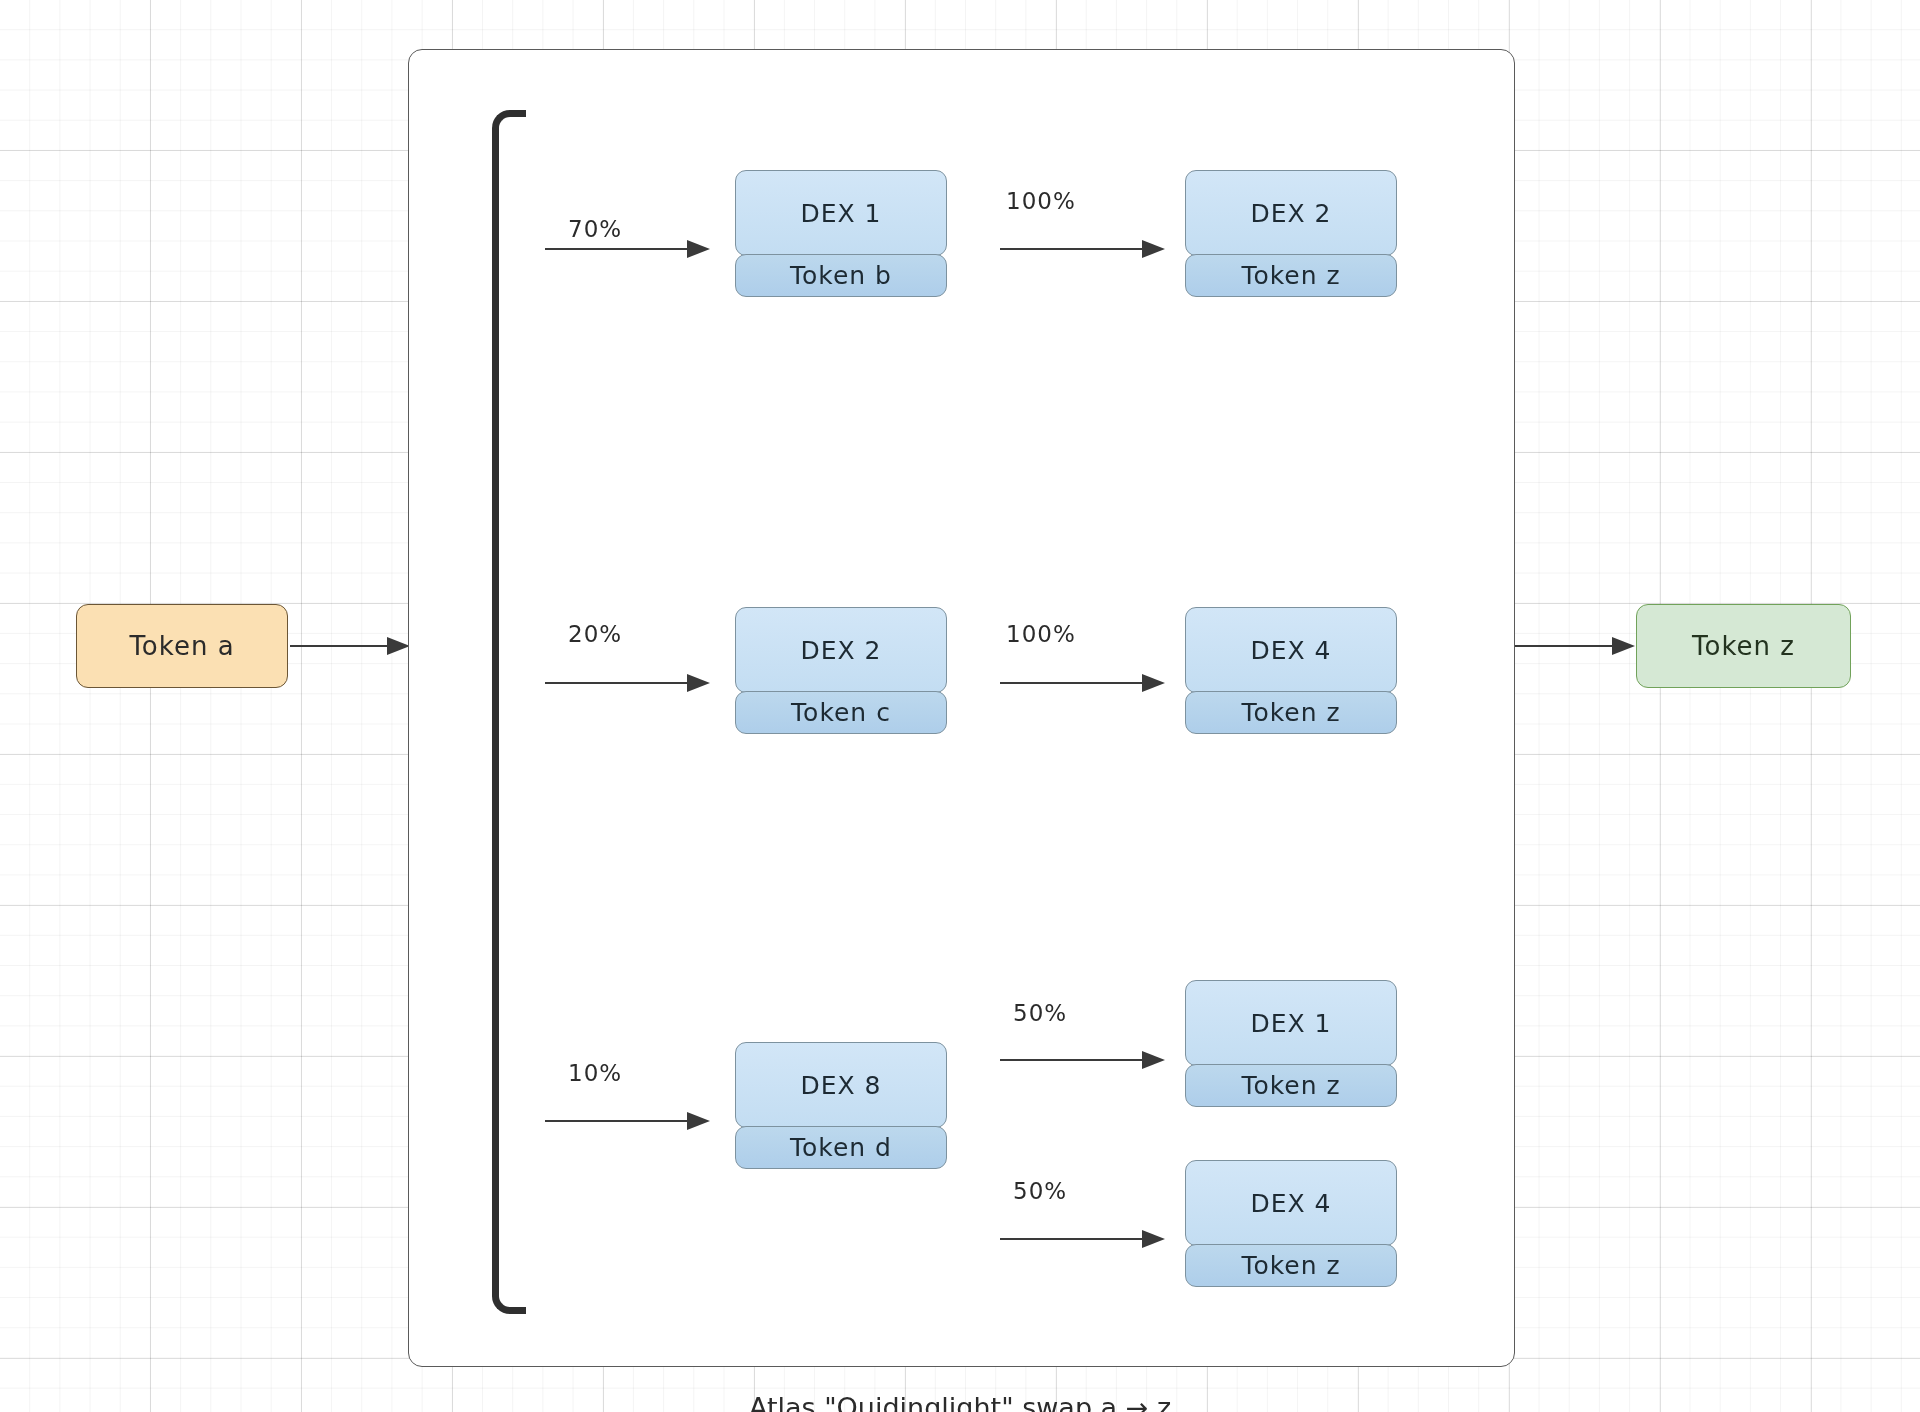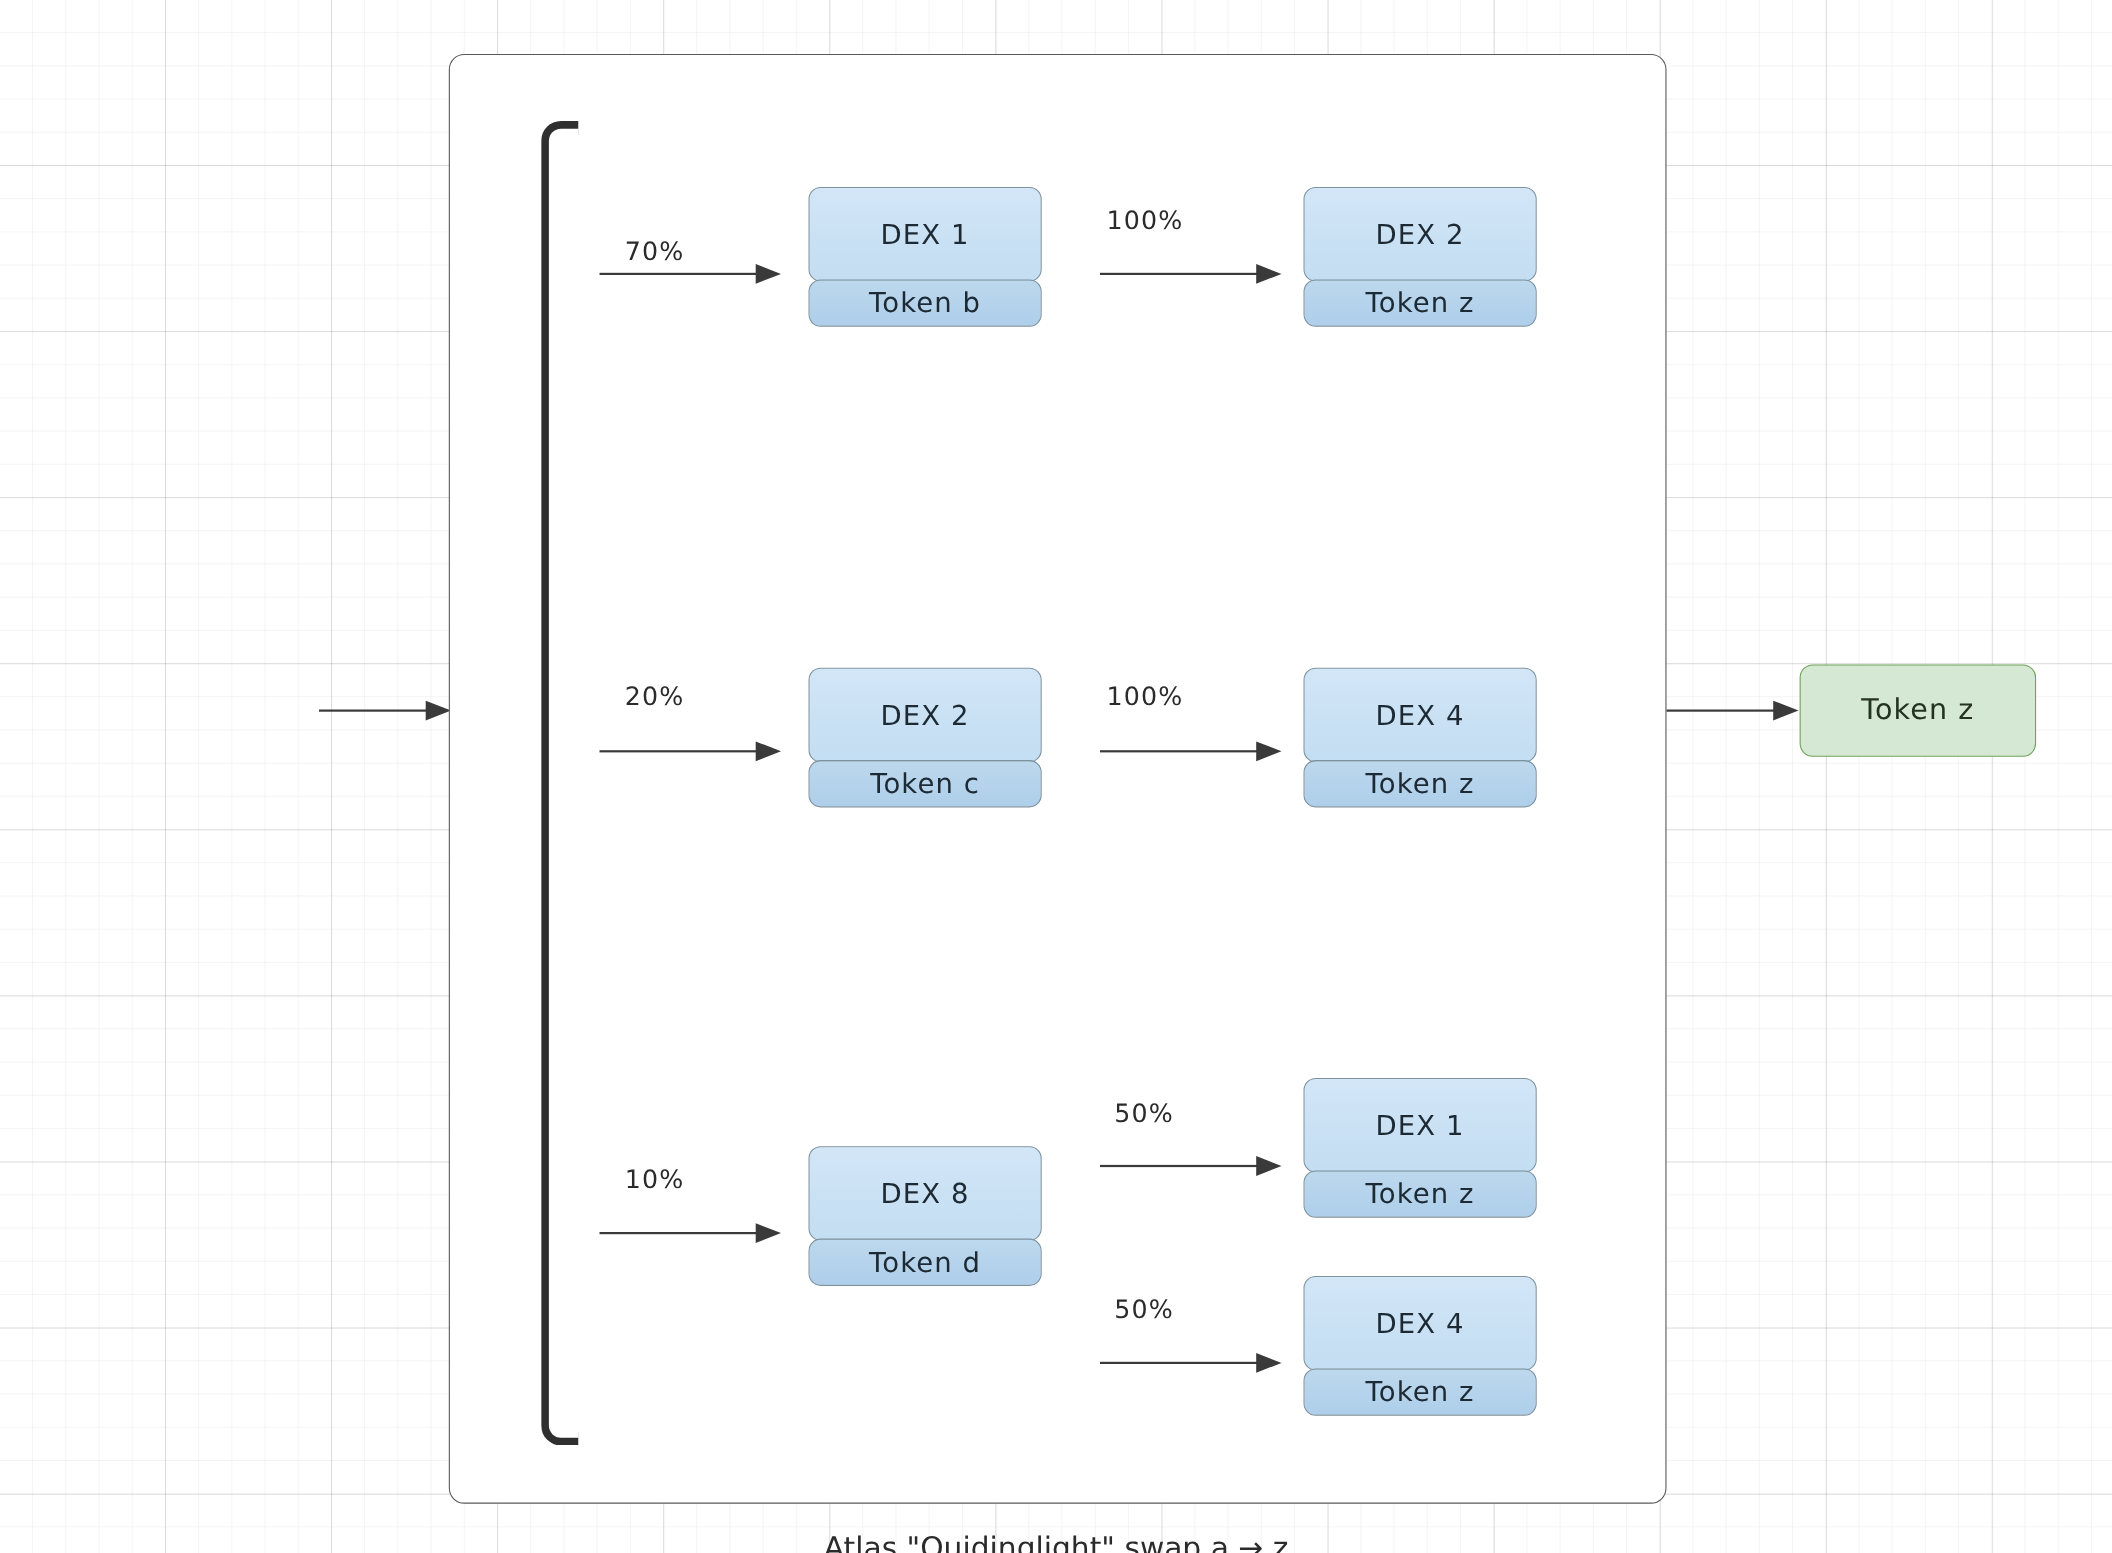--- a/index.html
+++ b/index.html
@@ -156,20 +156,23 @@
       <div class="wm-bar" style="left:0px;  height:56px;"></div>
       <div class="wm-bar" style="left:23px; height:86px;"></div>
       <div class="wm-bar" style="left:46px; height:70px;"></div>
       <div class="wm-bar" style="left:69px; height:100px;"></div>
       <div class="wm-dot" style="left:0px;"></div>
     </div>
     <div class="wm-cjk">律动</div>
     <div class="wm-en">BLOCKBEATS</div>
   </div>
 
+  <div class="token-end token-src">
+    <span>Token a</span>
+  </div>
 
   <div class="arrow" style="left:290px; top:637px; width:120px;">
     <div class="shaft"></div>
       <div class="head"></div>
   </div>
 
   <div id="router-container"></div>
 
   <div id="split-bracket"></div>
 

